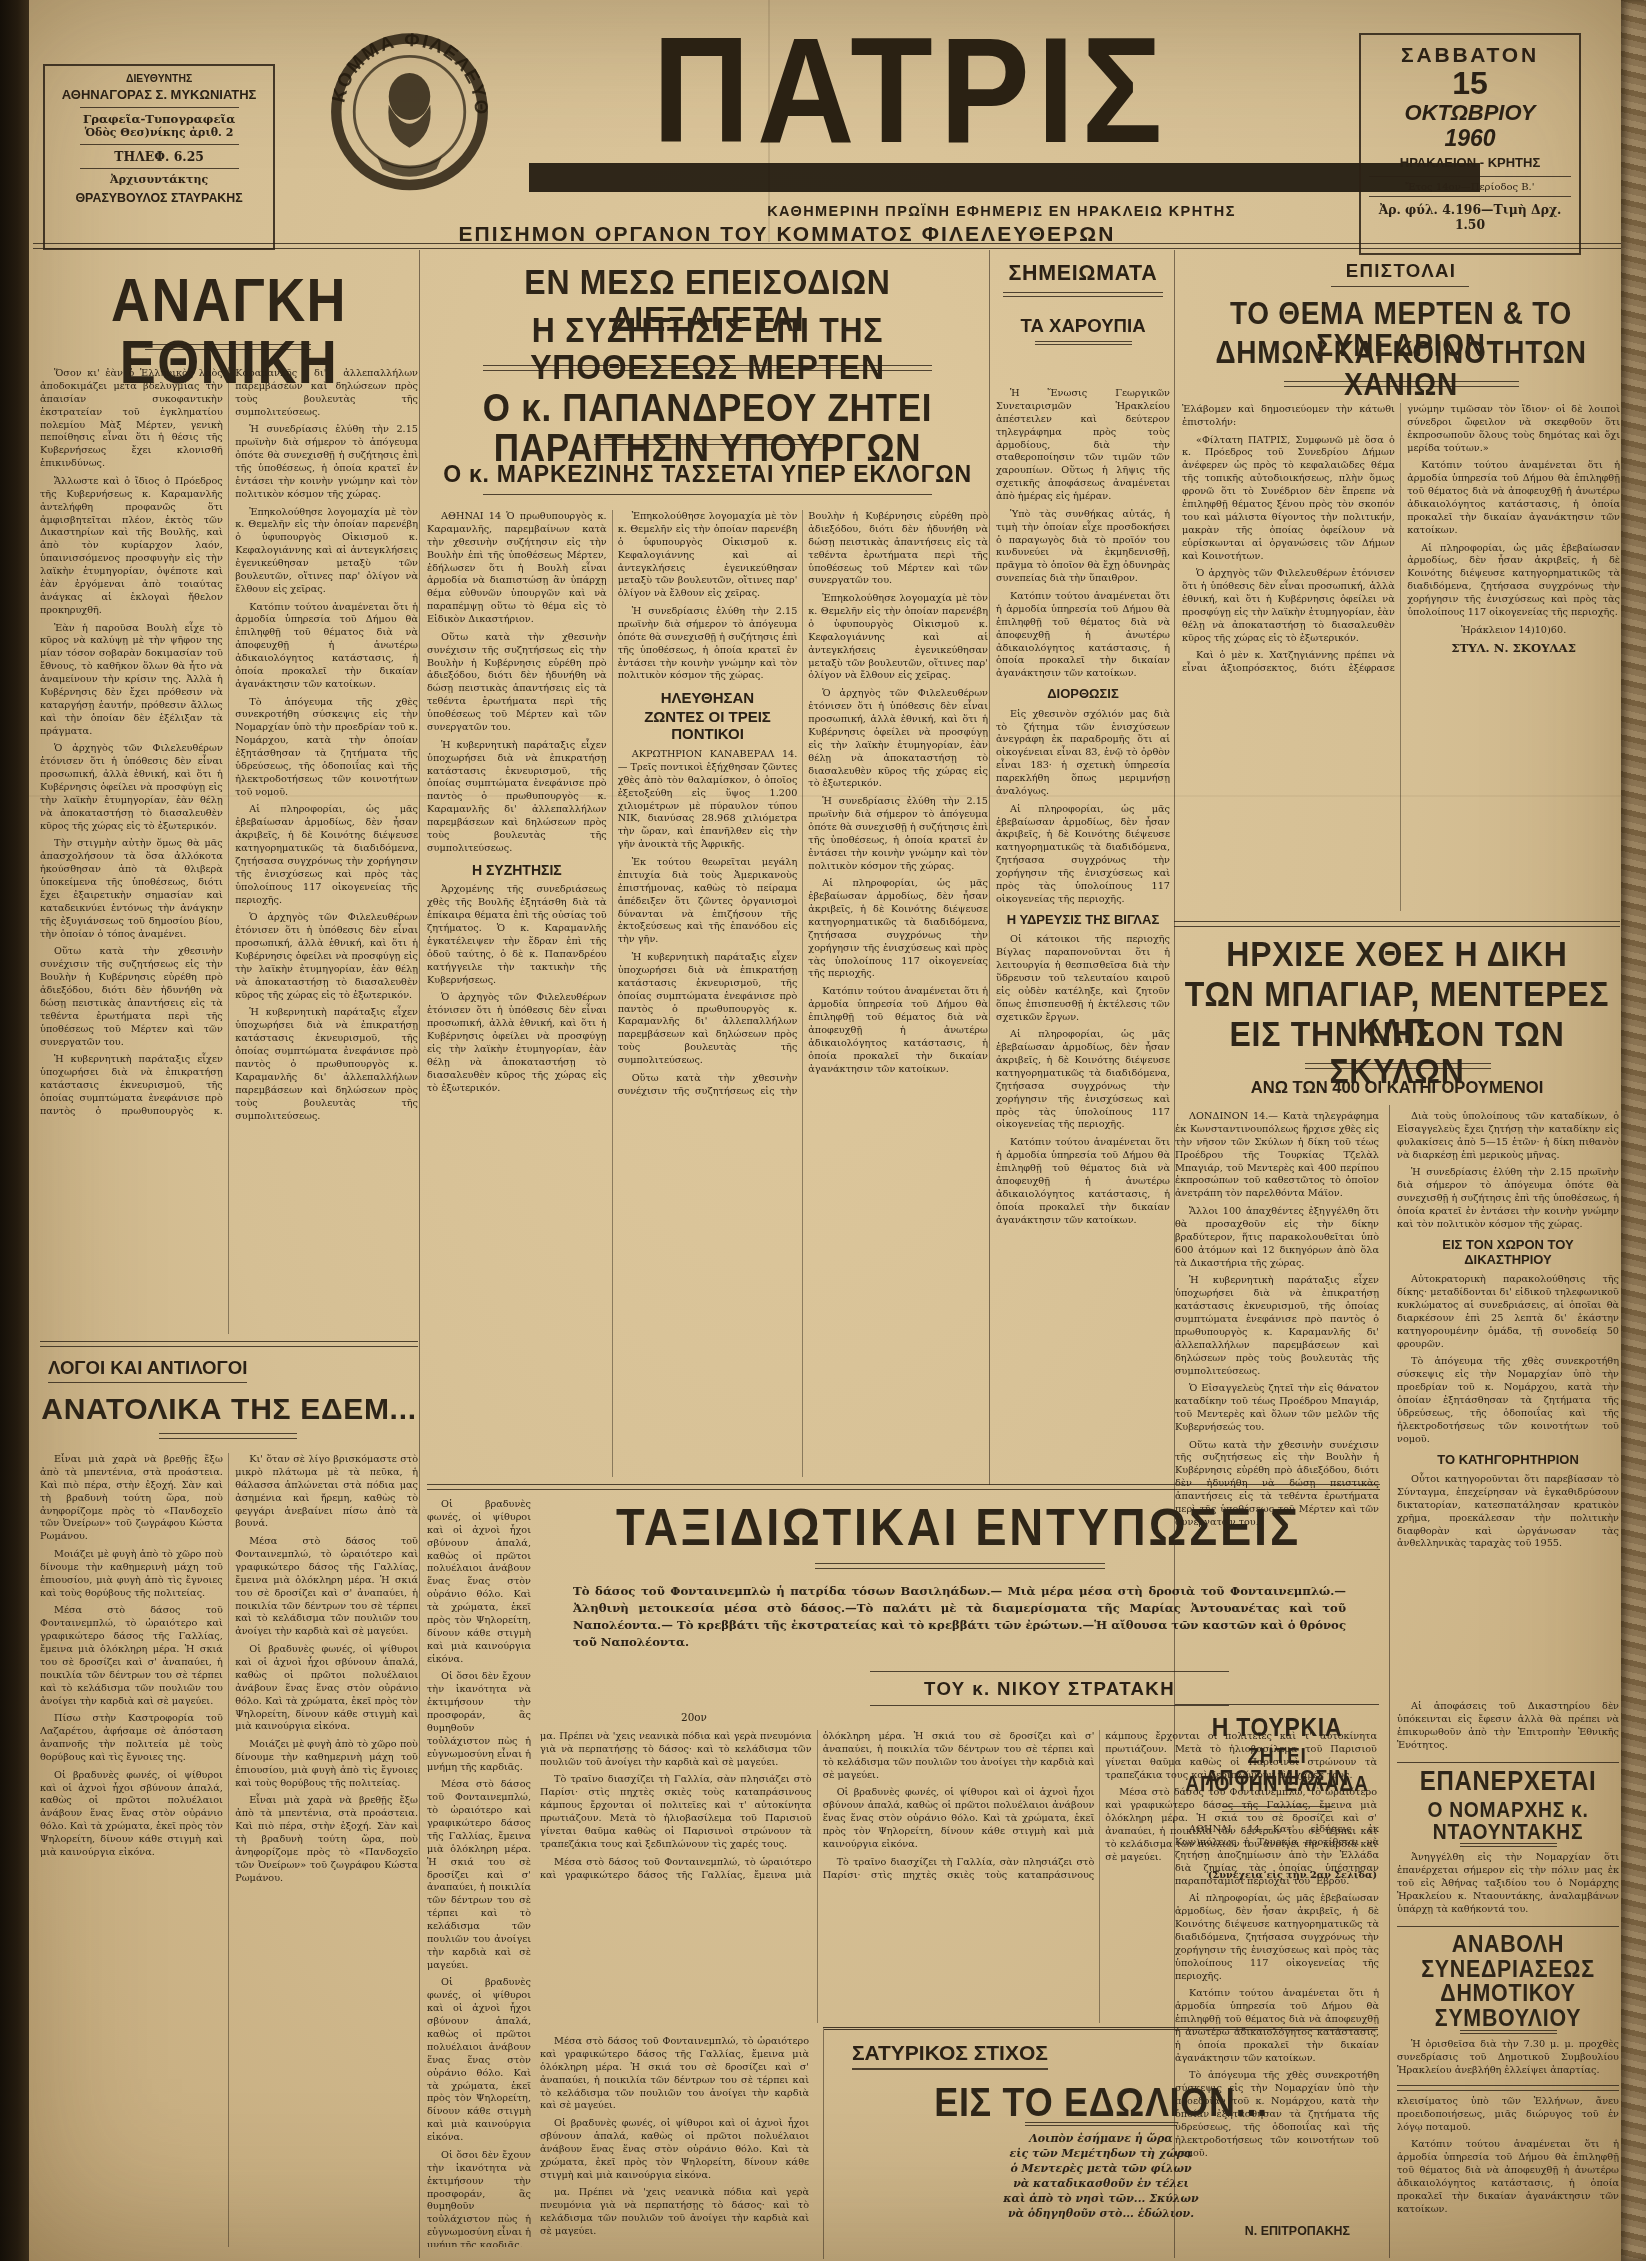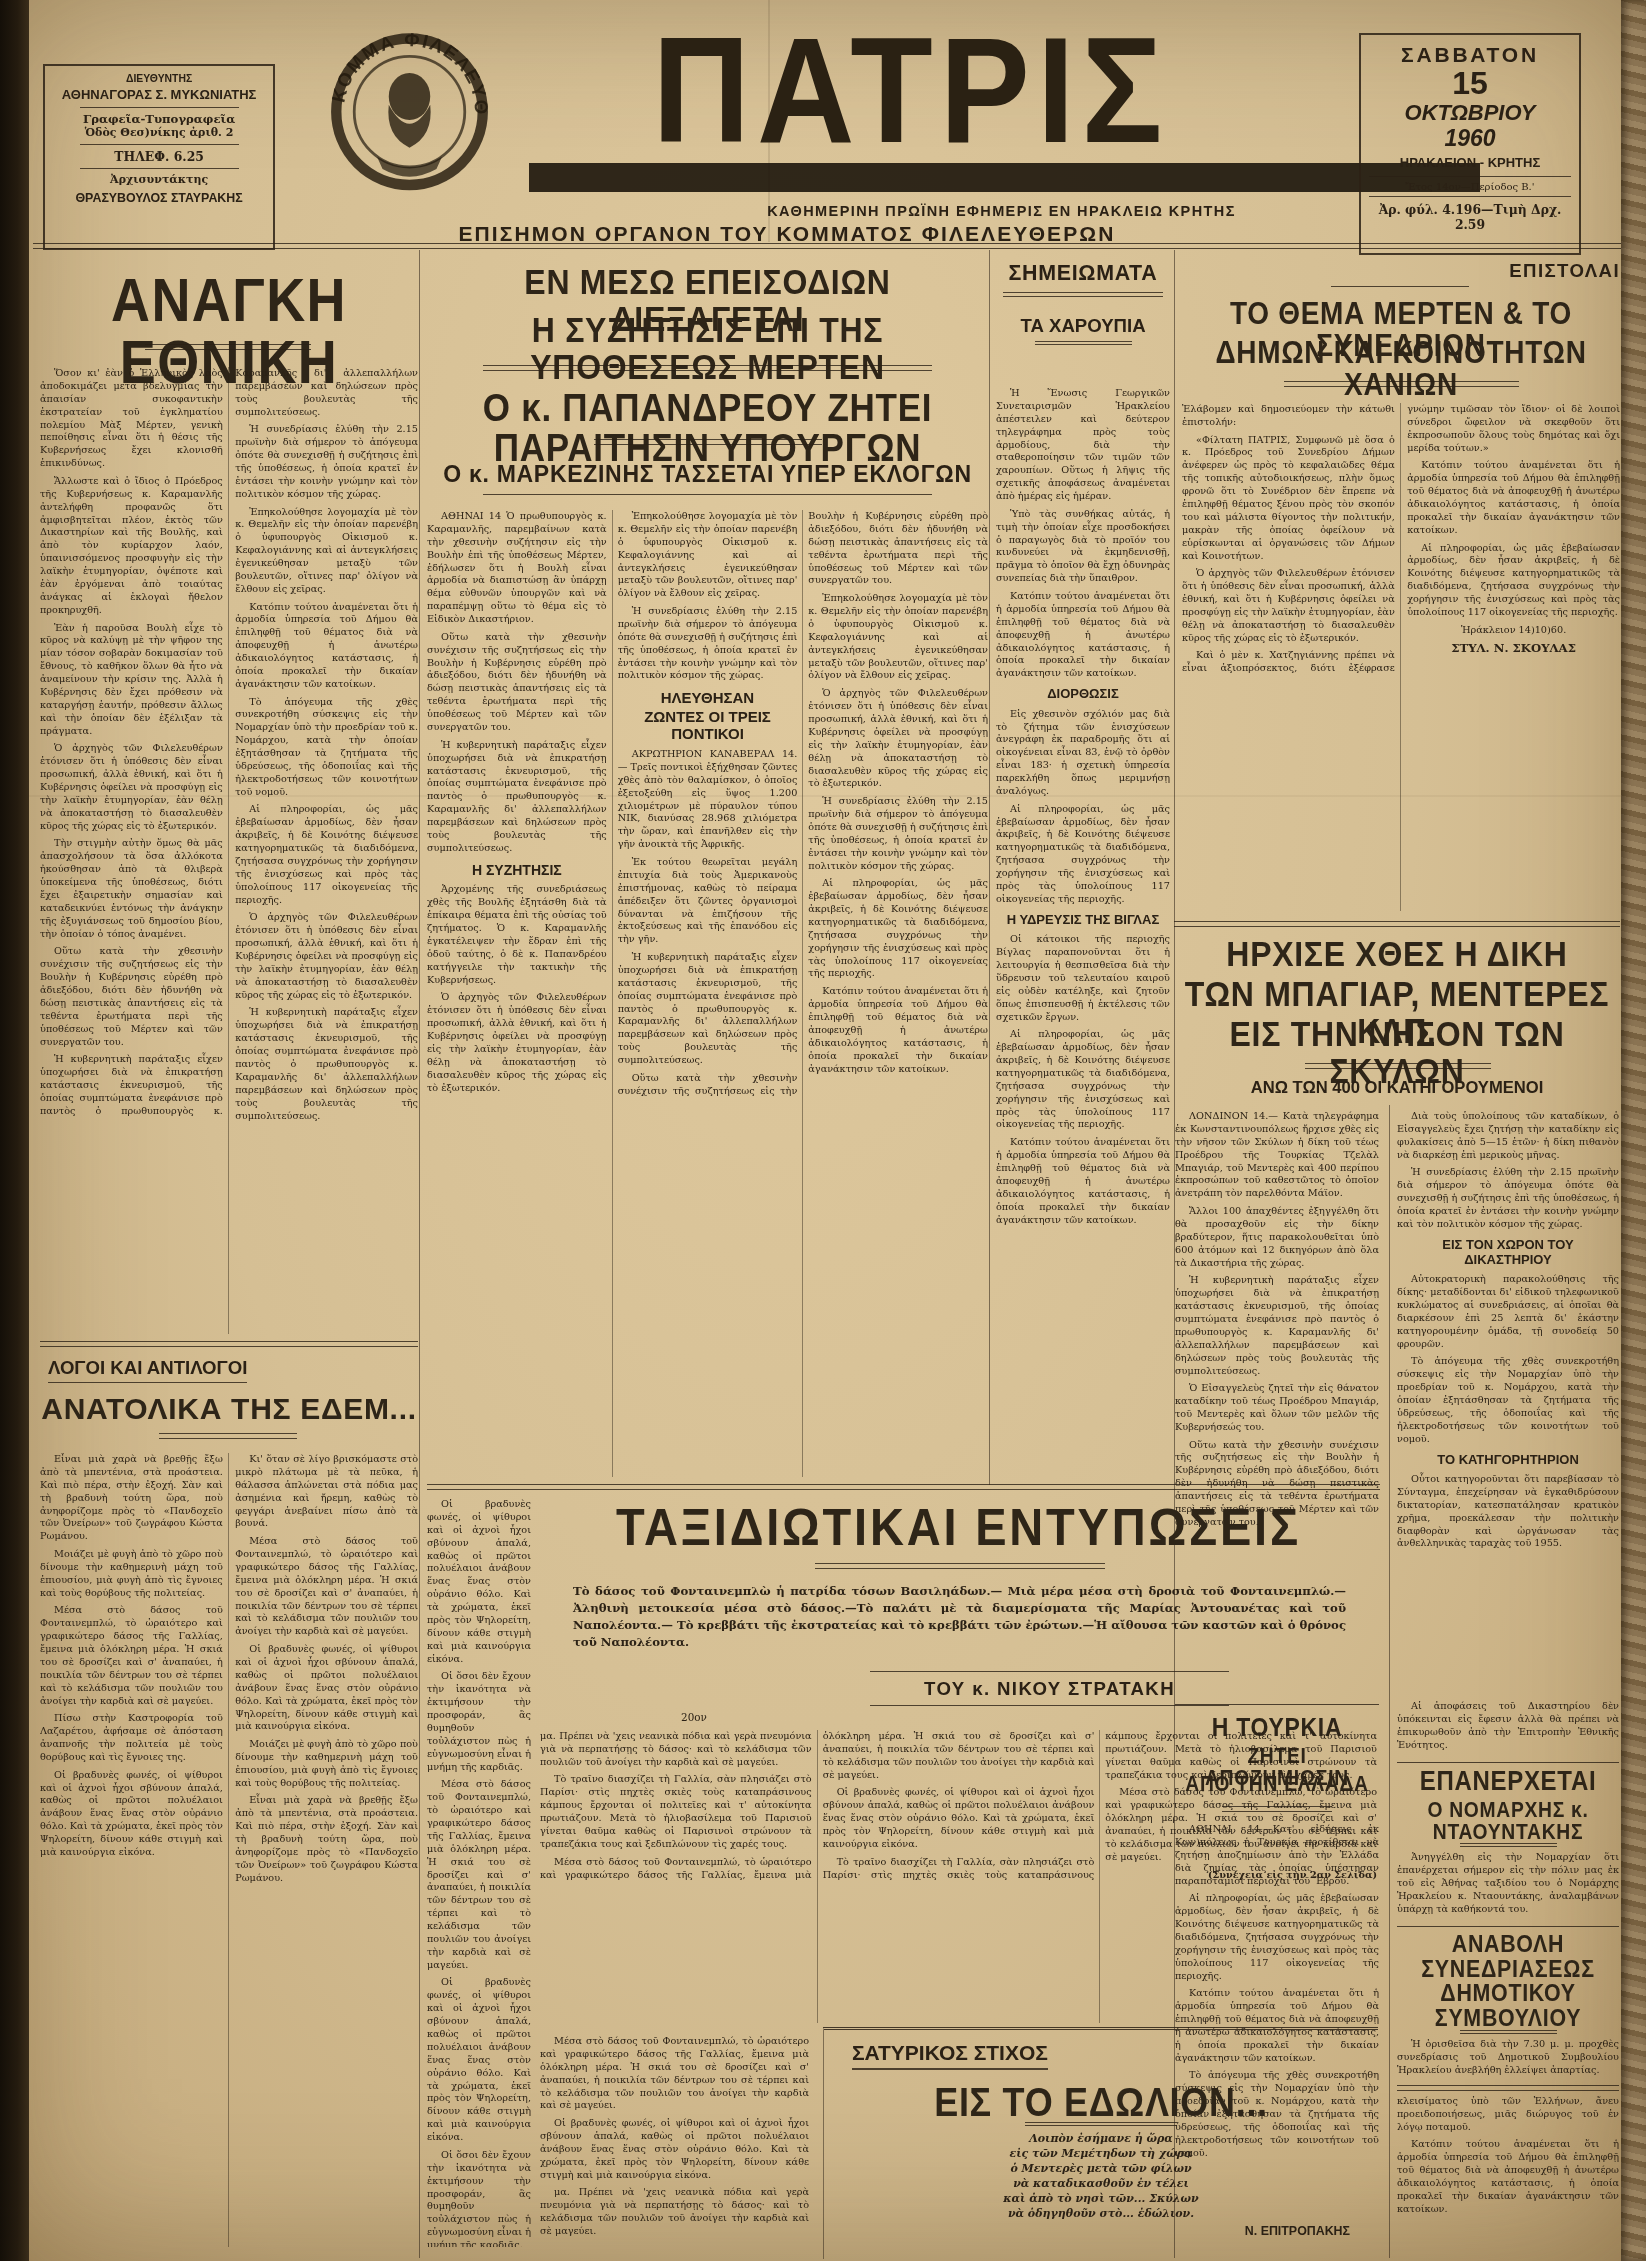--- a/index.html
+++ b/index.html
@@ -82,21 +82,21 @@
 
   <div class="abs frame" style="left:1359px;top:33px;width:207px;height:204px;padding:8.3px 5.5px 5.5px;">
     <div class="sans b ctr" style="font-size:21px;letter-spacing:2.8px;">ΣΑΒΒΑΤΟΝ</div>
     <div class="sans b ctr" style="font-size:32px;line-height:1.05;">15</div>
     <div class="sans b it ctr" style="font-size:22px;line-height:1.1;">ΟΚΤΩΒΡΙΟΥ</div>
     <div class="sans b it ctr" style="font-size:23px;line-height:1.15;">1960</div>
     <div class="sans b ctr" style="font-size:13px;margin-top:3.5px;">ΗΡΑΚΛΕΙΟΝ - ΚΡΗΤΗΣ</div>
     <div class="hr1" style="margin:5.5px 2.8px 4.1px;"></div>
     <div class="ctr" style="font-size:10px;">Ἔτος 14ον—Περίοδος Β.'</div>
     <div class="hr1" style="margin:4.8px 2.8px 4.1px;"></div>
-    <div class="b ctr" style="font-size:12.4px;">Ἀρ. φύλ. 4.196—Τιμὴ Δρχ. 2.59</div>
+    <div class="b ctr" style="font-size:12.4px;">Ἀρ. φύλ. 4.196—Τιμὴ Δρχ. 1.50</div>
   </div>
 
   <div class="abs hrd" style="left:33px;top:243px;width:1588px;"></div>
 
   <div class="abs vr" style="left:419px;top:250px;height:2008px;"></div>
   <div class="abs vr" style="left:989px;top:250px;height:1235px;"></div>
   <div class="abs vr" style="left:1174px;top:250px;height:2008px;"></div>
   <div class="abs vr" style="left:1389px;top:1105px;height:1153px;"></div>
 
   <div class="abs disp cond ctr" style="left:40px;top:268px;width:378px;font-size:54px;letter-spacing:1.4px;">ΑΝΑΓΚΗ ΕΘΝΙΚΗ</div>
@@ -177,21 +177,21 @@
     <p>Κατόπιν τούτου ἀναμένεται ὅτι ἡ ἁρμοδία ὑπηρεσία τοῦ Δήμου θὰ ἐπιληφθῇ τοῦ θέματος διὰ νὰ ἀποφευχθῇ ἡ ἀνωτέρω ἀδικαιολόγητος κατάστασις, ἡ ὁποία προκαλεῖ τὴν δικαίαν ἀγανάκτησιν τῶν κατοίκων.</p>
     <div class="subhead" style="font-size:13px;">ΔΙΟΡΘΩΣΙΣ</div>
     <p>Εἰς χθεσινὸν σχόλιόν μας διὰ τὸ ζήτημα τῶν ἐνισχύσεων ἀνεγράφη ἐκ παραδρομῆς ὅτι αἱ οἰκογένειαι εἶναι 83, ἐνῷ τὸ ὀρθὸν εἶναι 183· ἡ σχετικὴ ὑπηρεσία παρεκλήθη ὅπως μεριμνήσῃ ἀναλόγως.</p>
     <p>Αἱ πληροφορίαι, ὡς μᾶς ἐβεβαίωσαν ἁρμοδίως, δὲν ἦσαν ἀκριβεῖς, ἡ δὲ Κοινότης διέψευσε κατηγορηματικῶς τὰ διαδιδόμενα, ζητήσασα συγχρόνως τὴν χορήγησιν τῆς ἐνισχύσεως καὶ πρὸς τὰς ὑπολοίπους 117 οἰκογενείας τῆς περιοχῆς.</p>
     <div class="subhead" style="font-size:13px;">Η ΥΔΡΕΥΣΙΣ ΤΗΣ ΒΙΓΛΑΣ</div>
     <p>Οἱ κάτοικοι τῆς περιοχῆς Βίγλας παραπονοῦνται ὅτι ἡ λειτουργία ἡ θεσπισθεῖσα διὰ τὴν ὕδρευσιν τοῦ τελευταίου καιροῦ εἰς οὐδὲν κατέληξε, καὶ ζητοῦν ὅπως ἐπισπευσθῇ ἡ ἐκτέλεσις τῶν σχετικῶν ἔργων.</p>
     <p>Αἱ πληροφορίαι, ὡς μᾶς ἐβεβαίωσαν ἁρμοδίως, δὲν ἦσαν ἀκριβεῖς, ἡ δὲ Κοινότης διέψευσε κατηγορηματικῶς τὰ διαδιδόμενα, ζητήσασα συγχρόνως τὴν χορήγησιν τῆς ἐνισχύσεως καὶ πρὸς τὰς ὑπολοίπους 117 οἰκογενείας τῆς περιοχῆς.</p>
     <p>Κατόπιν τούτου ἀναμένεται ὅτι ἡ ἁρμοδία ὑπηρεσία τοῦ Δήμου θὰ ἐπιληφθῇ τοῦ θέματος διὰ νὰ ἀποφευχθῇ ἡ ἀνωτέρω ἀδικαιολόγητος κατάστασις, ἡ ὁποία προκαλεῖ τὴν δικαίαν ἀγανάκτησιν τῶν κατοίκων.</p>
   </div>
 
-  <div class="abs sans b ctr" style="left:1182px;top:260px;width:438px;font-size:18.6px;letter-spacing:1.4px;text-align:right;">ΕΠΙΣΤΟΛΑΙ</div>
+  <div class="abs sans b ctr" style="left:1182px;top:260px;width:438px;font-size:18.6px;letter-spacing:1.4px;">ΕΠΙΣΤΟΛΑΙ</div>
   <div class="abs hr1" style="left:1331px;top:286px;width:138px;"></div>
   <div class="abs disp cond ctr" style="left:1182px;top:297px;width:438px;font-size:28px;">ΤΟ ΘΕΜΑ ΜΕΡΤΕΝ &amp; ΤΟ ΣΥΝΕΔΡΙΟΝ</div>
   <div class="abs disp cond ctr" style="left:1182px;top:336px;width:438px;font-size:28px;">ΔΗΜΩΝ ΚΑΙ ΚΟΙΝΟΤΗΤΩΝ ΧΑΝΙΩΝ</div>
   <div class="abs hrd" style="left:1284px;top:381px;width:235px;"></div>
   <div class="abs bt cols2" style="left:1182px;top:403px;width:438px;height:508px;">
     <p class="noind">Ἐλάβομεν καὶ δημοσιεύομεν τὴν κάτωθι ἐπιστολήν:</p>
     <p>«Φίλτατη ΠΑΤΡΙΣ, Συμφωνῶ μὲ ὅσα ὁ κ. Πρόεδρος τοῦ Συνεδρίου Δήμων ἀνέφερεν ὡς πρὸς τὸ κεφαλαιῶδες θέμα τῆς τοπικῆς αὐτοδιοικήσεως, πλὴν ὅμως φρονῶ ὅτι τὸ Συνέδριον δὲν ἔπρεπε νὰ ἐπιληφθῇ θέματος ξένου πρὸς τὸν σκοπόν του καὶ μάλιστα θίγοντος τὴν πολιτικήν, μακρὰν τῆς ὁποίας ὀφείλουν νὰ εὑρίσκωνται αἱ ὀργανώσεις τῶν Δήμων καὶ Κοινοτήτων.</p>
     <p>Ὁ ἀρχηγὸς τῶν Φιλελευθέρων ἐτόνισεν ὅτι ἡ ὑπόθεσις δὲν εἶναι προσωπική, ἀλλὰ ἐθνική, καὶ ὅτι ἡ Κυβέρνησις ὀφείλει νὰ προσφύγῃ εἰς τὴν λαϊκὴν ἐτυμηγορίαν, ἐὰν θέλῃ νὰ ἀποκαταστήσῃ τὸ διασαλευθὲν κῦρος τῆς χώρας εἰς τὸ ἐξωτερικόν.</p>
     <p>Καὶ ὁ μὲν κ. Χατζηγιάννης πρέπει νὰ εἶναι ἀξιοπρόσεκτος, διότι ἐξέφρασε γνώμην τιμῶσαν τὸν ἴδιον· οἱ δὲ λοιποὶ σύνεδροι ὤφειλον νὰ σκεφθοῦν ὅτι ἐκπροσωποῦν ὅλους τοὺς δημότας καὶ ὄχι μερίδα τούτων.»</p>
     <p>Κατόπιν τούτου ἀναμένεται ὅτι ἡ ἁρμοδία ὑπηρεσία τοῦ Δήμου θὰ ἐπιληφθῇ τοῦ θέματος διὰ νὰ ἀποφευχθῇ ἡ ἀνωτέρω ἀδικαιολόγητος κατάστασις, ἡ ὁποία προκαλεῖ τὴν δικαίαν ἀγανάκτησιν τῶν κατοίκων.</p>

